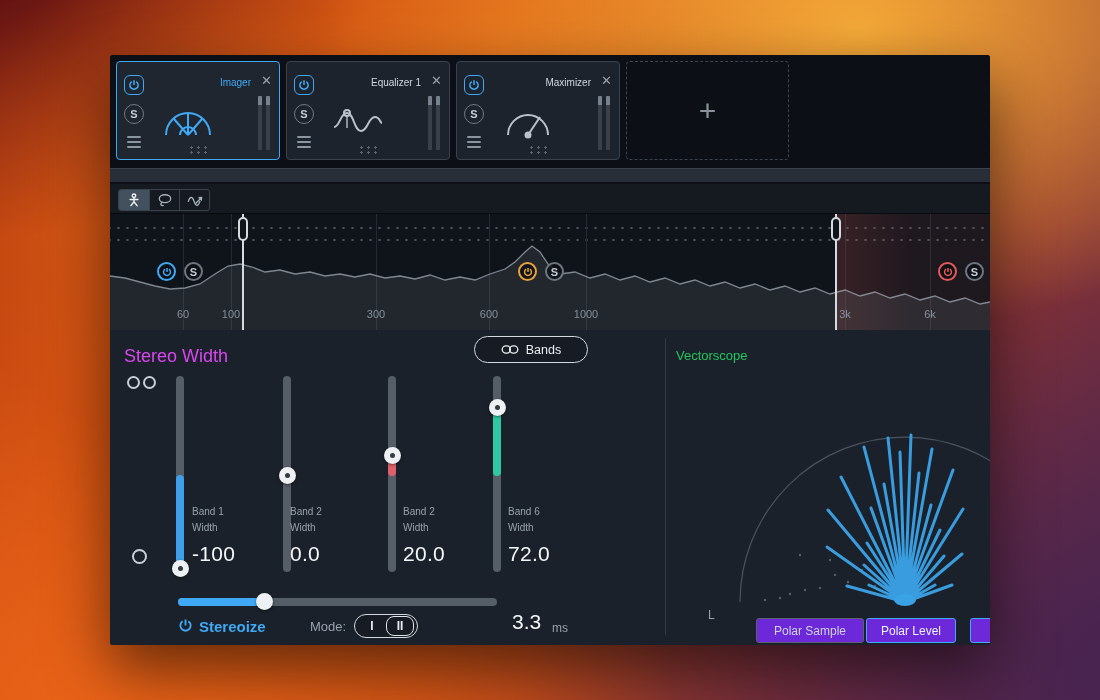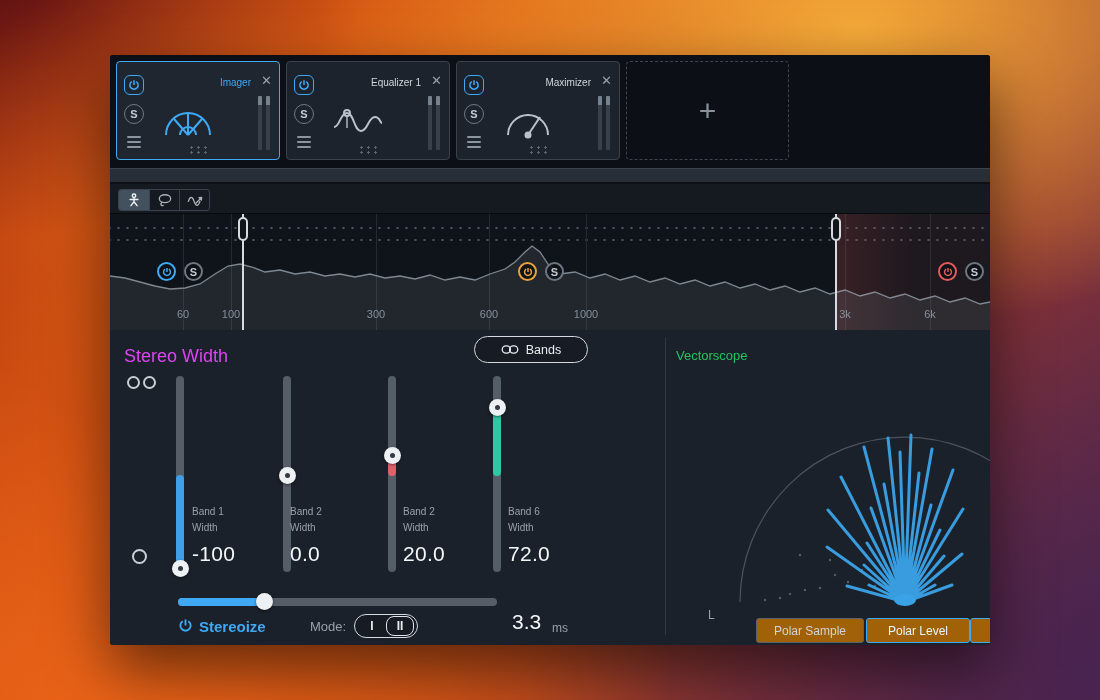--- a/index.html
+++ b/index.html
@@ -81,21 +81,21 @@
   .mode-label{position:absolute;left:200px;top:289px;font-size:13px;color:#97a1ac}
   .modepill{position:absolute;left:244px;top:284px;width:64px;height:24px;border:1.5px solid #d3d9df;border-radius:12px;
     display:flex;align-items:center;justify-content:center;background:#171c24;cursor:pointer}
   .modepill span{width:28px;text-align:center;font:bold 12px "Liberation Sans",sans-serif;color:#e9edf0;line-height:18px}
   .modepill span.active{border:1.5px solid #dfe4e9;border-radius:8px}
   .delay-value{position:absolute;left:402px;top:280px;font-size:21px;color:#f3f6f8}
   .delay-unit{position:absolute;left:442px;top:291px;font-size:12px;color:#97a1ac}
   .vs-title{position:absolute;left:566px;top:18px;font-size:13px;color:#22c55e}
   .scope-svg{position:absolute;left:560px;top:20px}
   .vs-l{position:absolute;left:598px;top:278px;font-size:12px;color:#97a1ac}
-  .scope-btn{position:absolute;top:288px;height:25px;background:#a16207;border:1px solid #59626c;border-radius:3px;
+  .scope-btn{position:absolute;top:288px;height:25px;background:#6d28d9;border:1px solid #59626c;border-radius:3px;
     color:#cdd4da;font-size:12px;display:flex;align-items:center;justify-content:center;cursor:pointer}
   .scope-btn.active{border:1.5px solid var(--accent);color:#eaf4fc}
 </style>
 </head>
 <body>
 
 <div class="wall">
 <div id="plugin">
 
   <div class="strip">
@@ -361,18 +361,18 @@
             <circle cx="220" cy="230" r="1.2"></circle>
         <circle cx="95" cy="250" r="1.2"></circle>
             <circle cx="130" cy="205" r="1.2"></circle>
             <circle cx="160" cy="210" r="1.2"></circle>
       </g>
       <path d="M235 252L177 236M235 252L199 235M235 252L157 197M235 252L194 215M235 252L158 160M235 252L197 193M235 252L171 127M235 252L201 158M235 252L194 97M235 252L214 134M235 252L218 88M235 252L230 102M235 252L241 85M235 252L249 123M235 252L262 99M235 252L261 155M235 252L283 120M235 252L270 180M235 252L293 159M235 252L274 206M235 252L292 204M235 252L265 235M235 252L282 235" stroke="#3aa3e8" stroke-width="3" stroke-linecap="round" fill="none" opacity=".95"></path>
       <ellipse cx="235" cy="250" rx="11" ry="6" fill="#3aa3e8"></ellipse>
     </svg>
     <span class="vs-l">L</span>
     <button class="scope-btn" style="left:646px;width:108px">Polar Sample</button>
-    <button class="scope-btn active" style="left:756px;width:104px">Polar Level</button>
+    <button class="scope-btn active" style="left:756px;width:90px">Polar Level</button>
     <button class="scope-btn active" style="left:860px;width:40px"></button>
   </div>
 
 </div>
 </div>
 
 </body></html>

